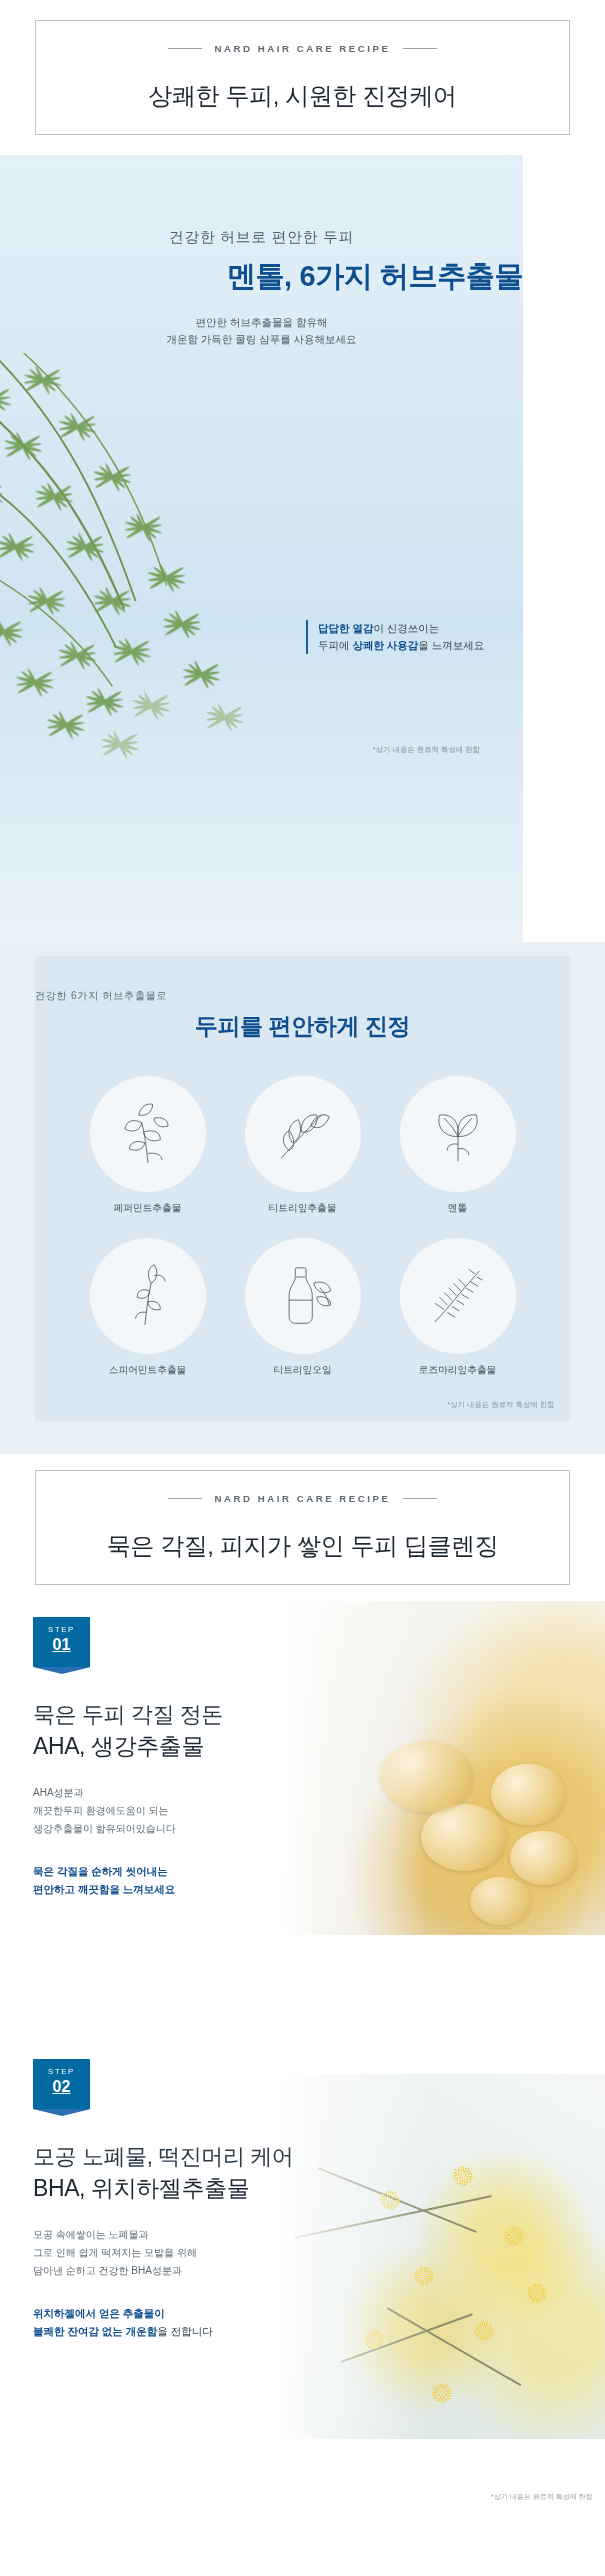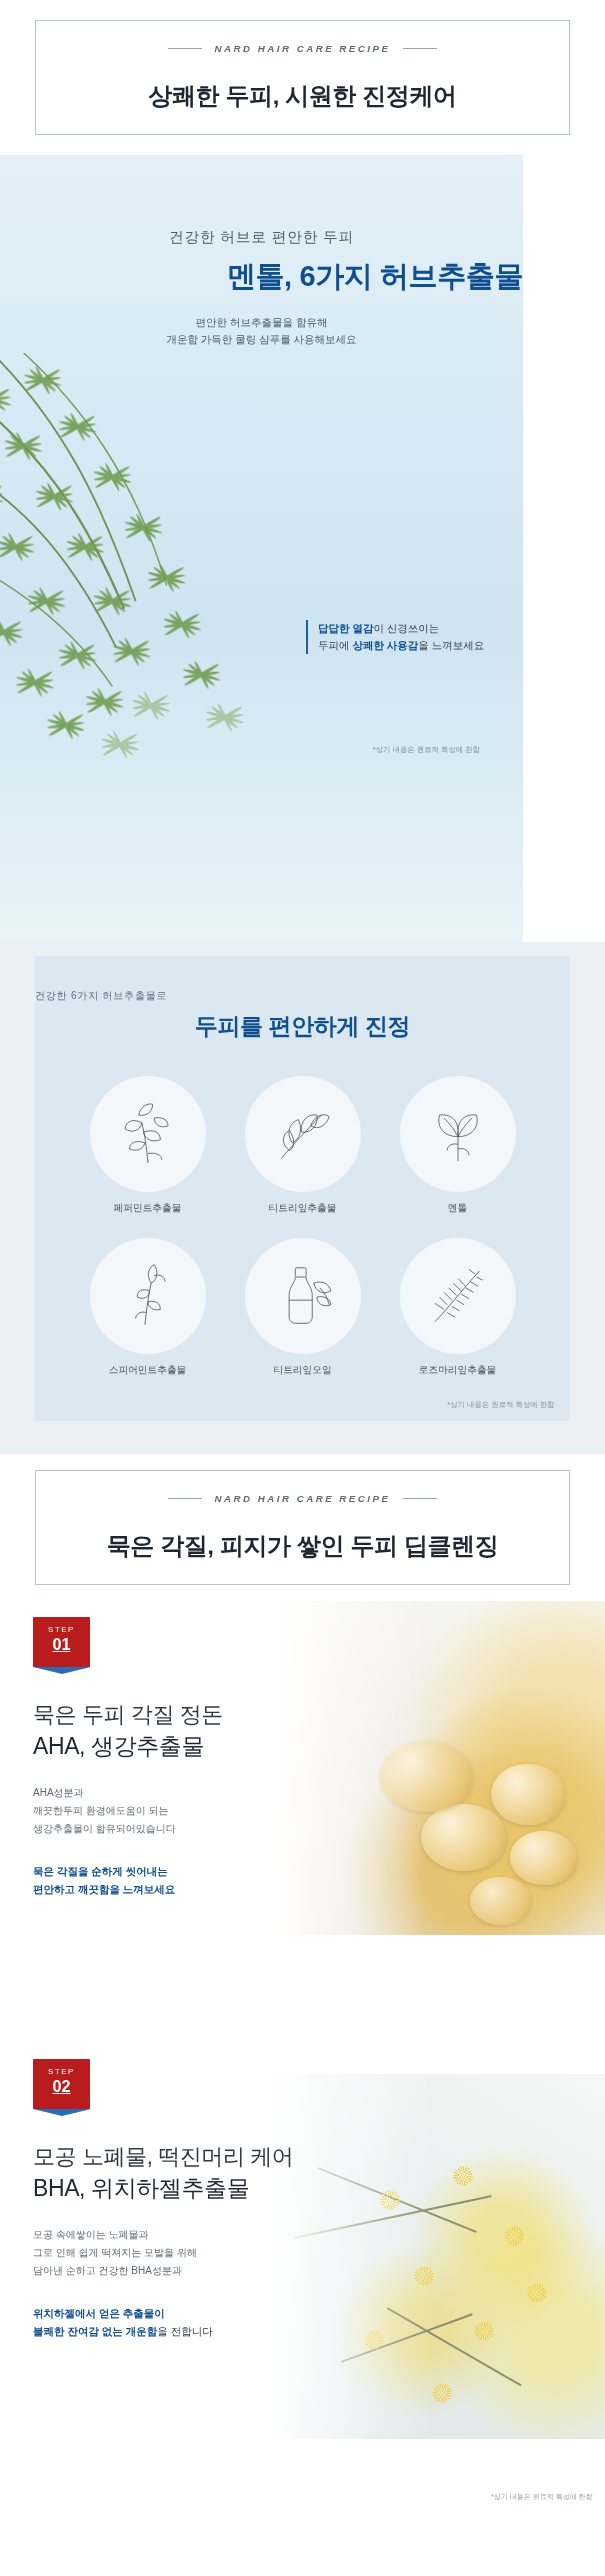--- a/index.html
+++ b/index.html
@@ -39,35 +39,34 @@
   .eyebrow {
     font-size: 9.7px;
     letter-spacing: 2.5px;
     color: #5f6a74;
     font-weight: 700;
     position: relative;
     padding: 0 0 0 0;
     display: flex;
     align-items: center;
     gap: 12.4px;
-    font-style: italic;
   }
   .eyebrow::before, .eyebrow::after {
     content: "";
     display: block;
     width: 34px;
     height: 0.8px;
     background: #9aa5b0;
   }
   .banner-title {
     margin-top: 26px;
     font-size: 24px;
     color: #1d2733;
     letter-spacing: -0.4px;
-    font-weight: 700;
+    font-weight: 400;
   }
 
   
   .hero {
     position: relative;
     width: 523px;
     height: 787px;
     background: linear-gradient(180deg, #e4f0f7 0%, #d7e9f4 34%, #cfe4f1 60%, #e9f3f8 100%);
     overflow: hidden;
   }
@@ -201,21 +200,21 @@
     width: 605px;
     overflow: hidden;
   }
   .step-01 { height: 442px; background: #ffffff; }
   .step-02 { height: 465px; background: #ffffff; }
 
   .step-tag {
     position: absolute;
     left: 33px; top: 15.5px;
     width: 57px; height: 50px;
-    background: #b91c1c;
+    background: #0369a1;
     color: #fff;
     text-align: center;
     padding-top: 8.5px;
     border-radius: 0.8px;
   }
   .step-tag .t1 { font-size: 7.8px; letter-spacing: 1.6px; }
   .step-tag .t2 { font-size: 16.3px; font-weight: 700; line-height: 20px; text-decoration: underline; }
   .step-tag::after {
     content:"";
     position:absolute;

